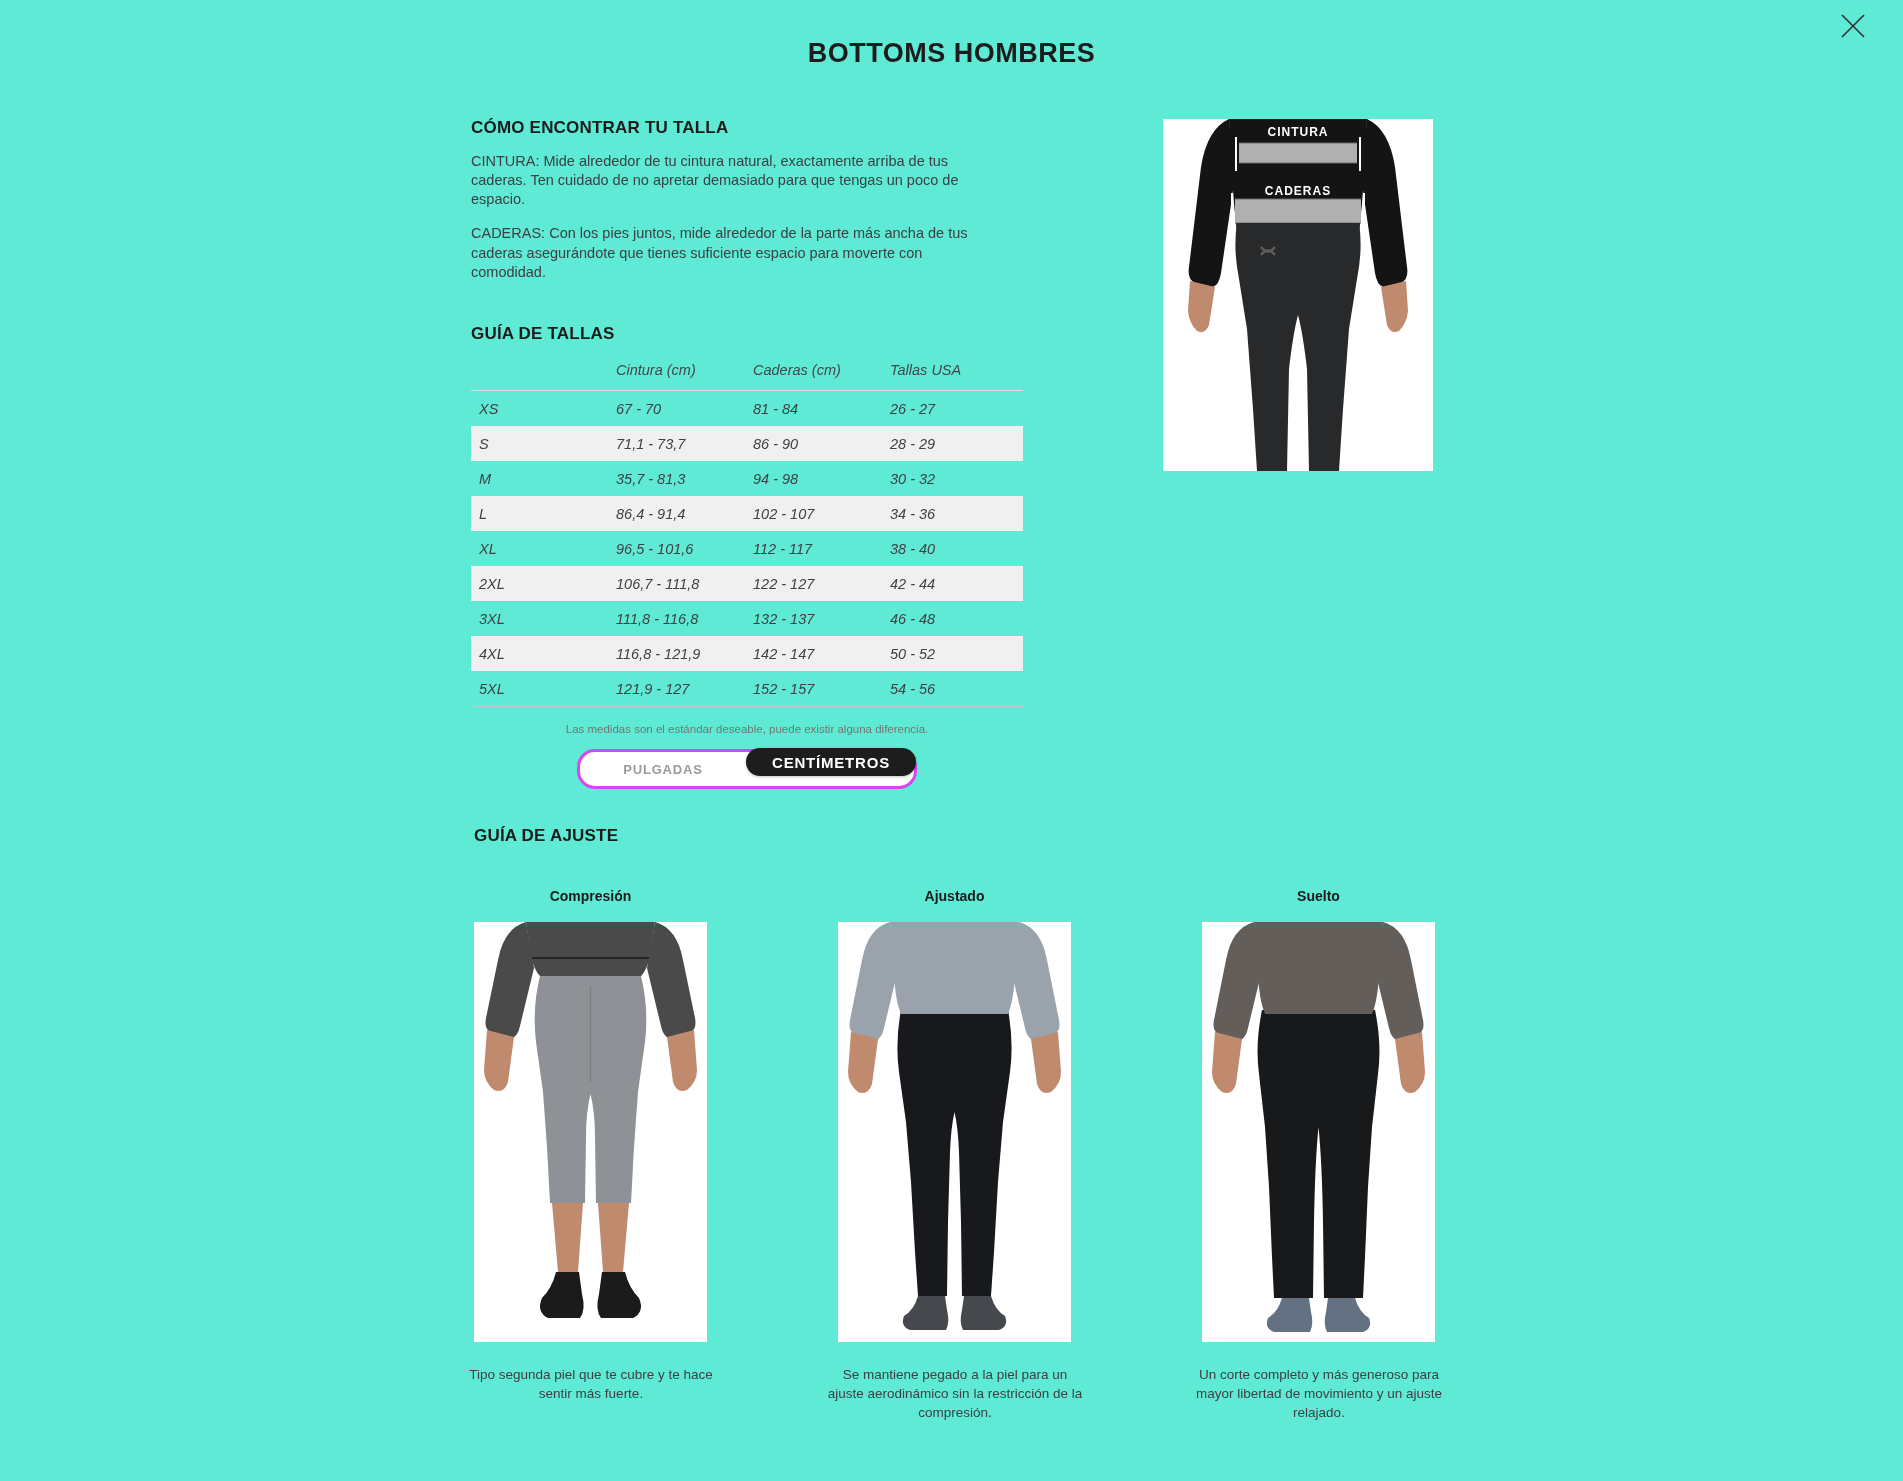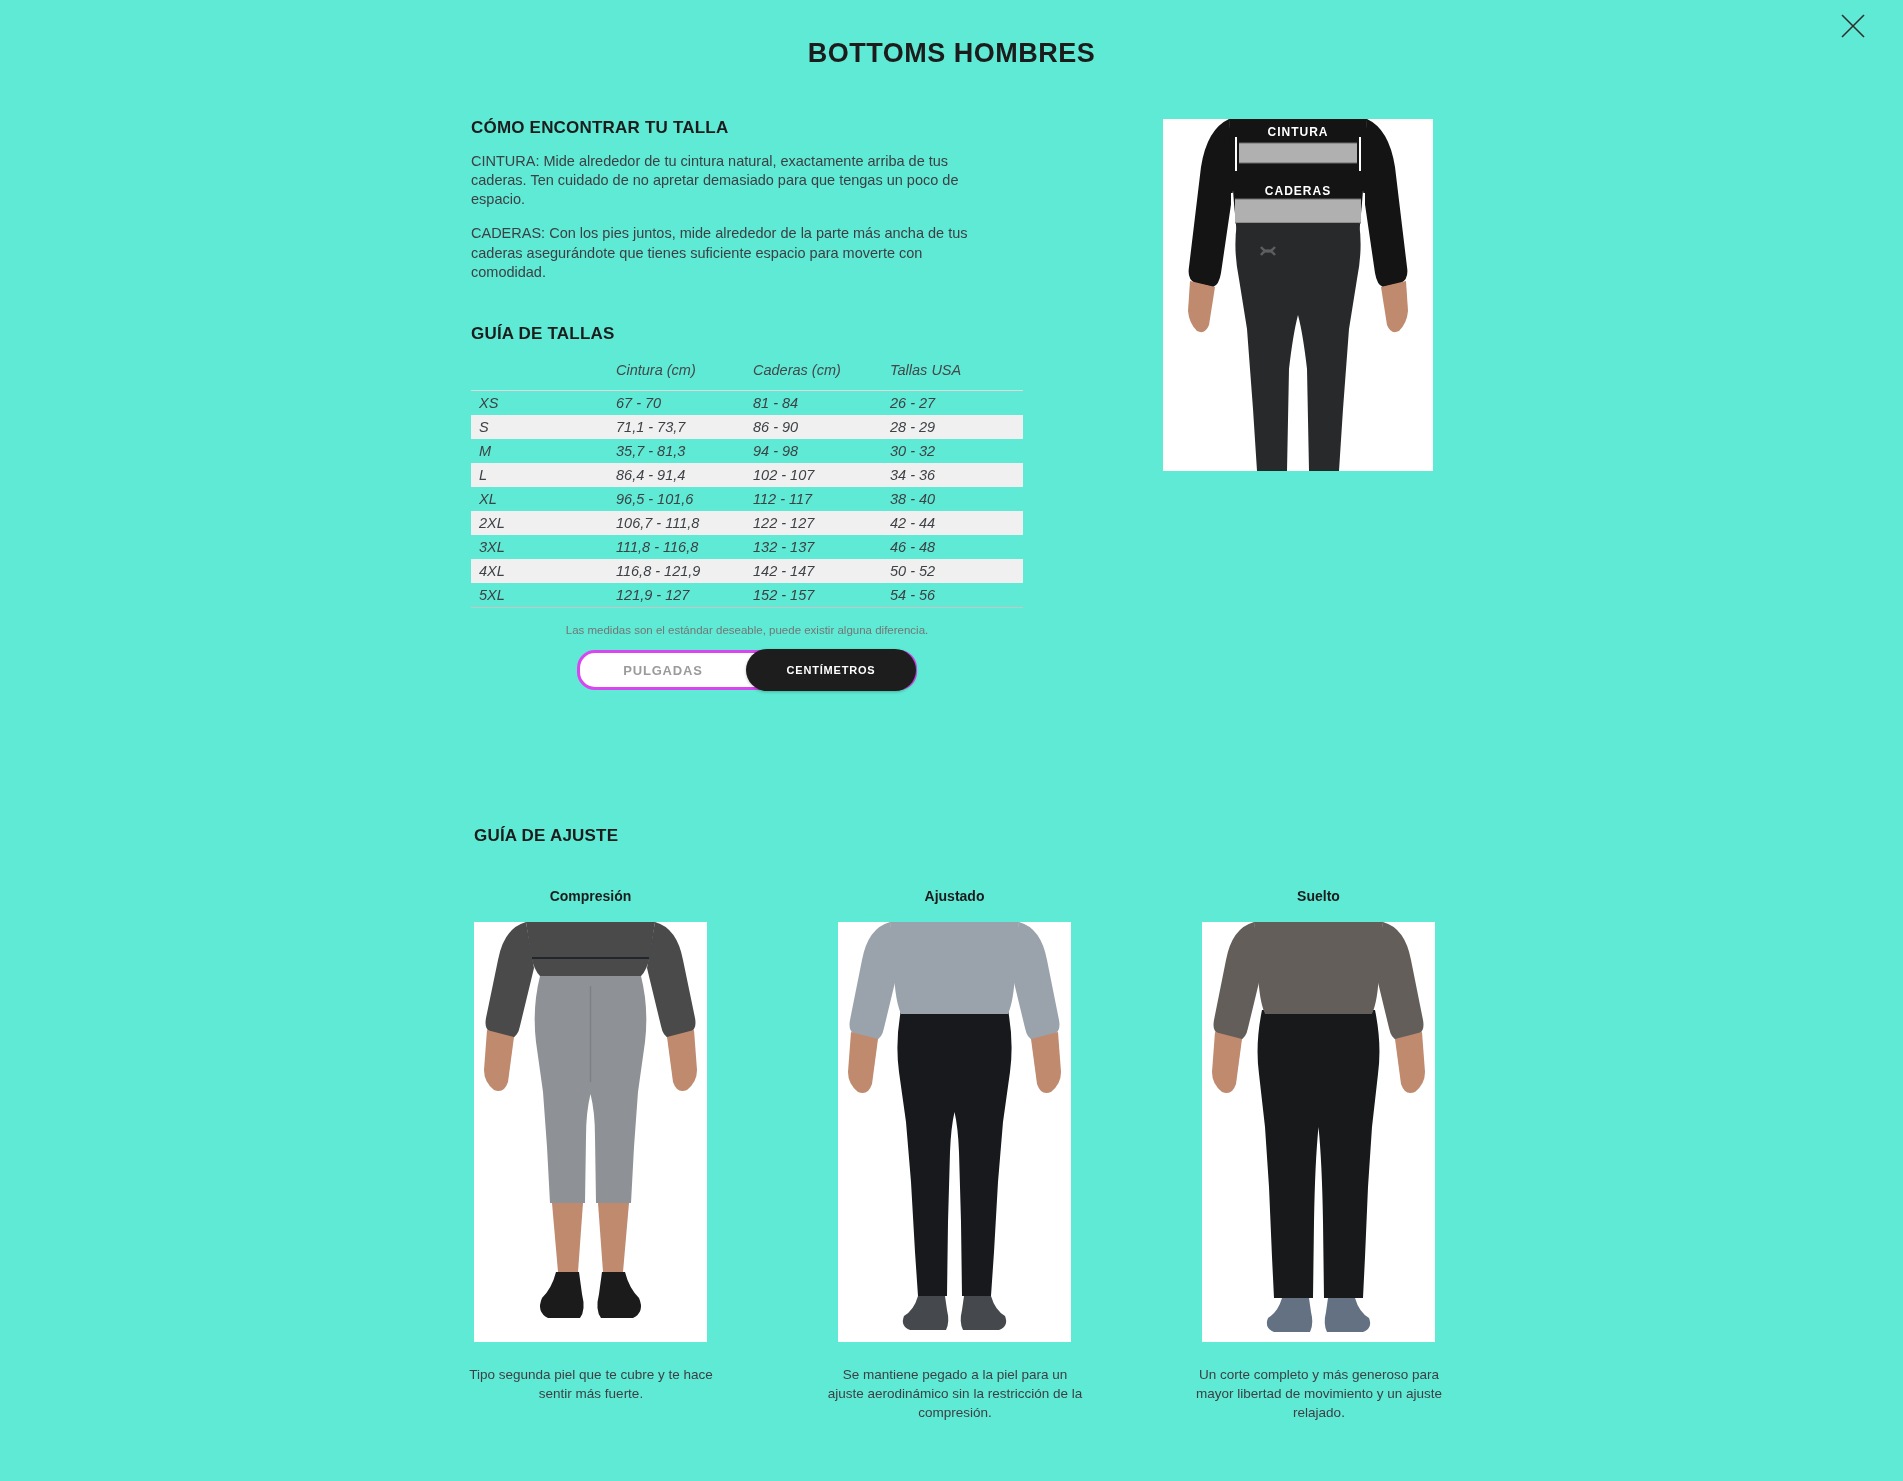--- a/index.html
+++ b/index.html
@@ -26,32 +26,32 @@
   
   .size-guide{position:absolute;left:471px;top:324px;width:552px;}
   table.sizes{border-collapse:collapse;table-layout:fixed;width:552px;margin-top:18px;font-style:italic;}
   table.sizes col.c0{width:145px}
   table.sizes col.c1{width:137px}
   table.sizes col.c2{width:137px}
   table.sizes col.c3{width:133px}
   table.sizes th{font-weight:normal;font-size:14.5px;color:#44474b;text-align:left;
     padding:0 0 12px 0;vertical-align:bottom;border-bottom:1px solid #dcdcdc;}
   table.sizes th:first-child, table.sizes td:first-child{padding-left:8px;}
-  table.sizes td{height:24px;font-size:14.5px;color:#3e4145;vertical-align:middle;padding:0;}
+  table.sizes td{height:35px;font-size:14.5px;color:#3e4145;vertical-align:middle;padding:0;}
   table.sizes tbody tr:nth-child(even){background:#f0f0f0;}
   table.sizes tbody tr:last-child td{border-bottom:1px solid #c6c6c6;}
 
   .footnote{margin-top:16px;text-align:center;font-size:11.5px;color:#757575;}
 
   .unit-toggle{position:relative;width:334px;height:34px;margin:14px auto 0 auto;
     border:3px solid #d946ef;border-radius:18px;background:#fff;}
   .unit-toggle .inactive{position:absolute;left:0;top:0;width:166px;height:34px;background:none;border:none;
     font-family:"Liberation Sans",sans-serif;font-size:13px;font-weight:bold;letter-spacing:.8px;color:#9b9b9b;cursor:pointer;}
-  .unit-toggle .active{position:absolute;right:-2px;top:-4px;width:170px;height:42px;border:none;border-radius:21px;
-    background:#1d1d1d;color:#ffffff;font-family:"Liberation Sans",sans-serif;font-size:11px;font-weight:bold;
+  .unit-toggle .active{position:absolute;right:-2px;top:-4px;width:170px;height:28px;border:none;border-radius:21px;
+    background:#1d1d1d;color:#ffffff;font-family:"Liberation Sans",sans-serif;font-size:15px;font-weight:bold;
     letter-spacing:.8px;cursor:pointer;box-shadow:0 1px 3px rgba(0,0,0,.25);}
 
   
   .fit-guide{position:absolute;left:474px;top:826px;width:990px;}
   .fit-row{display:flex;gap:131px;margin-top:42px;}
   .fit-col{width:233px;}
   .fit-title{text-align:center;font-size:14px;font-weight:bold;color:#1c1c1c;margin:0 0 18px 0;}
   .fit-photo svg{display:block;background:#fff;}
   .fit-caption{margin:24px 0 0 -11px;width:256px;text-align:center;font-size:13.5px;line-height:1.4;color:#3d4045;}
 

